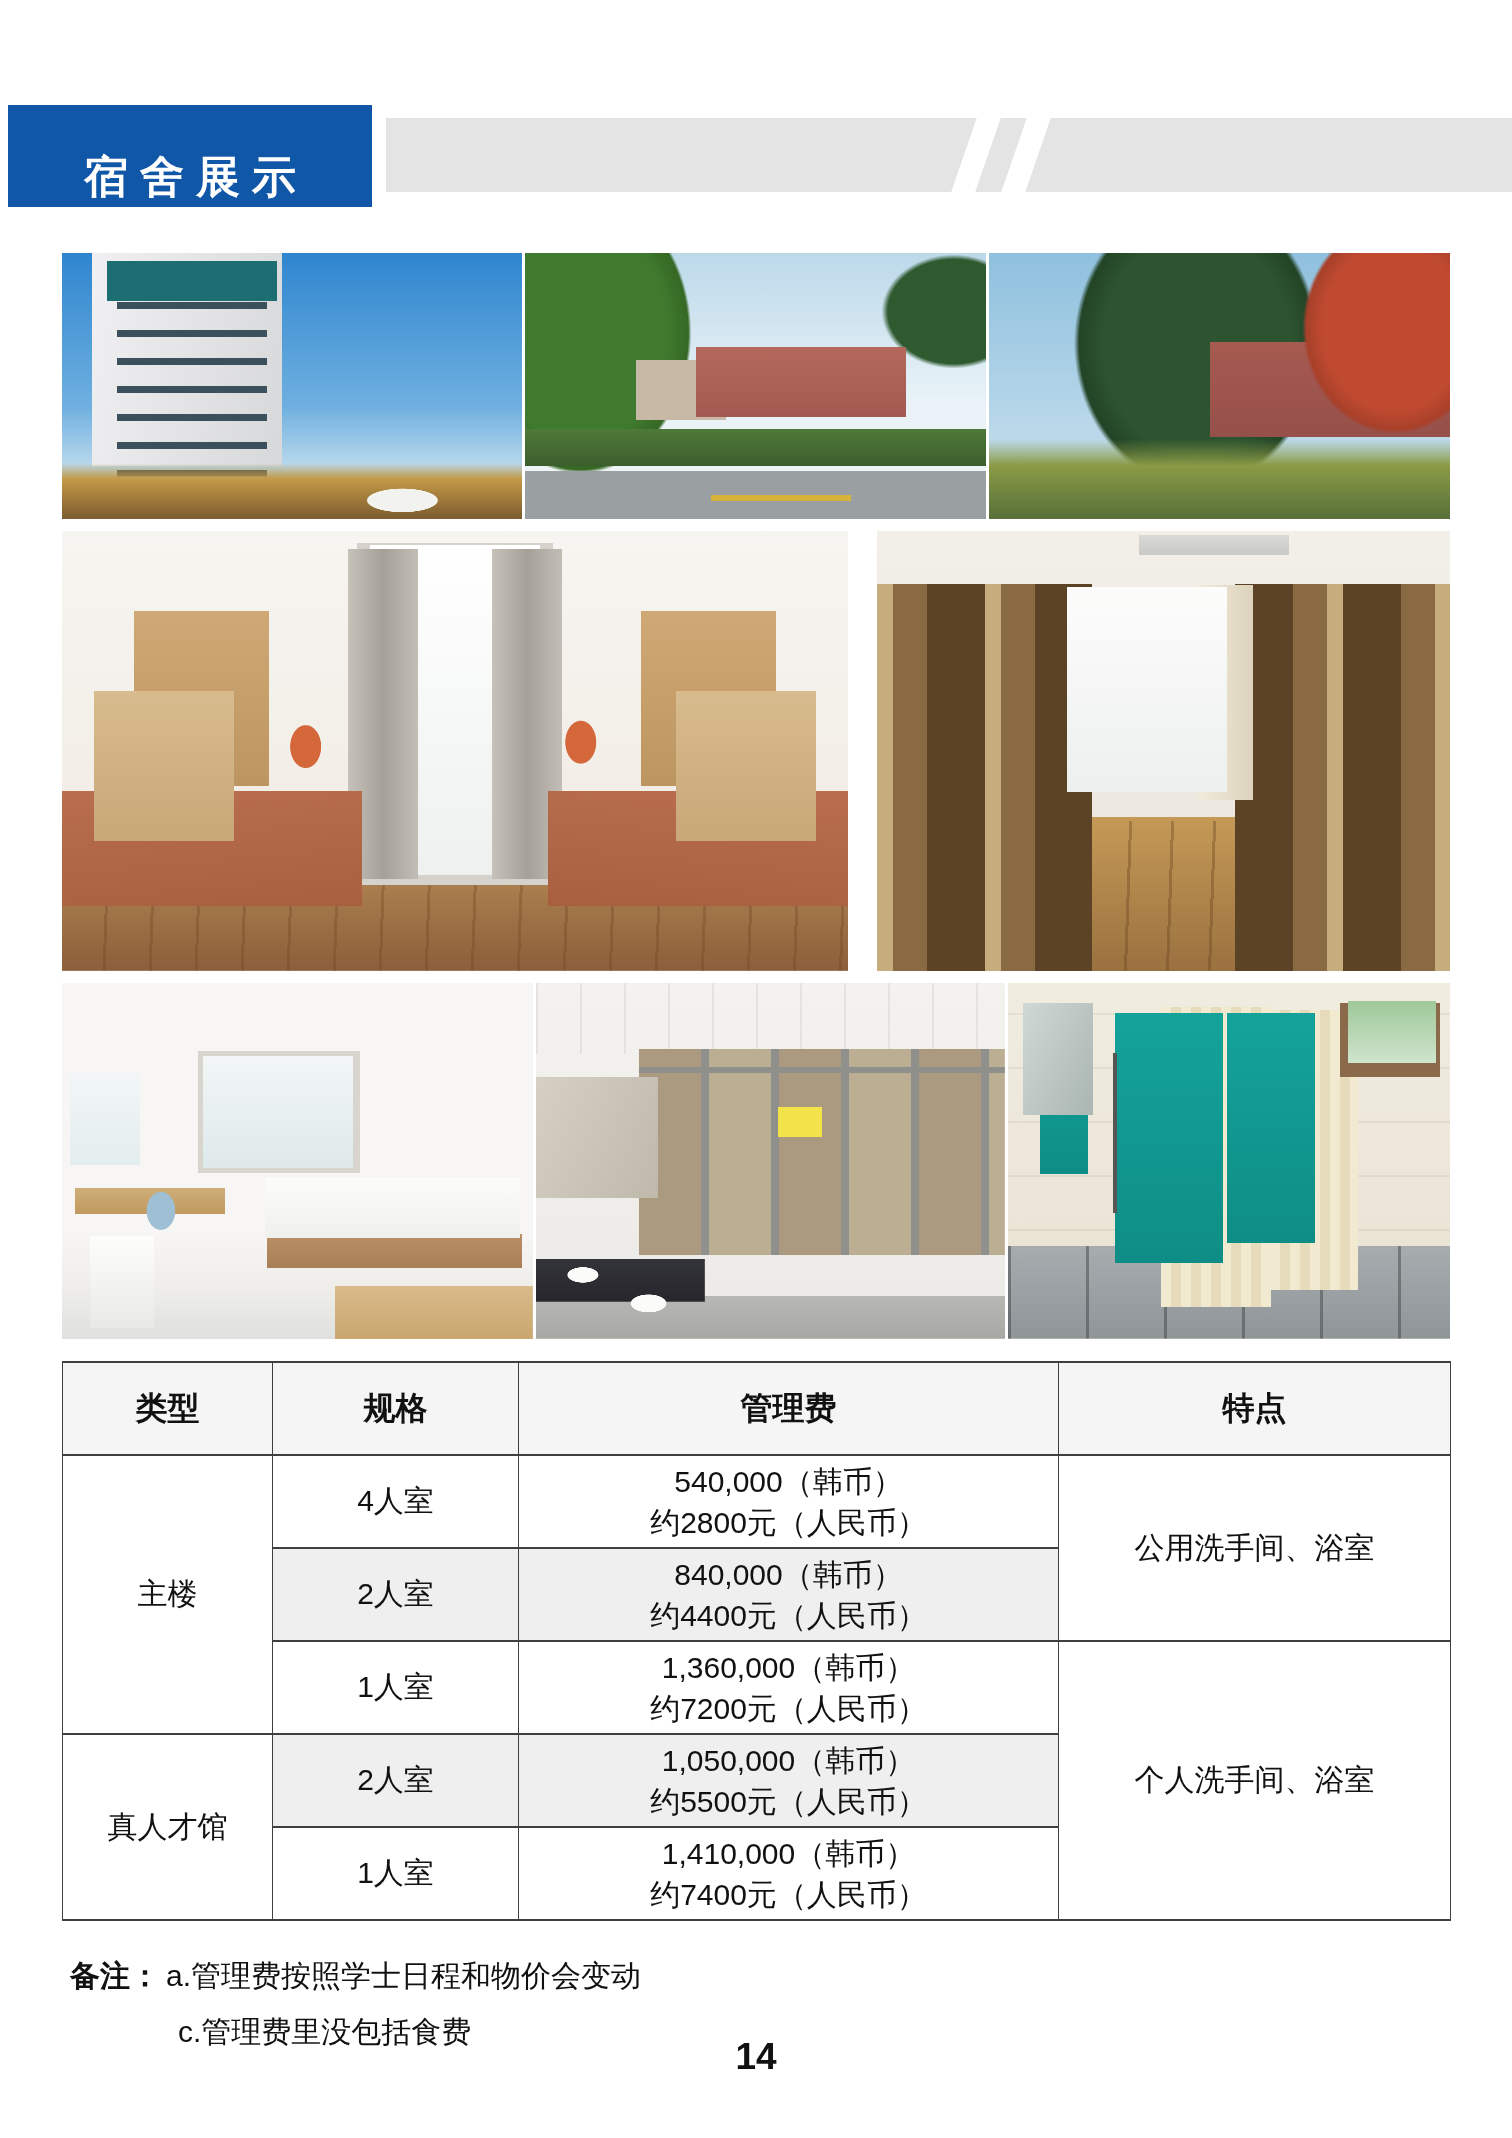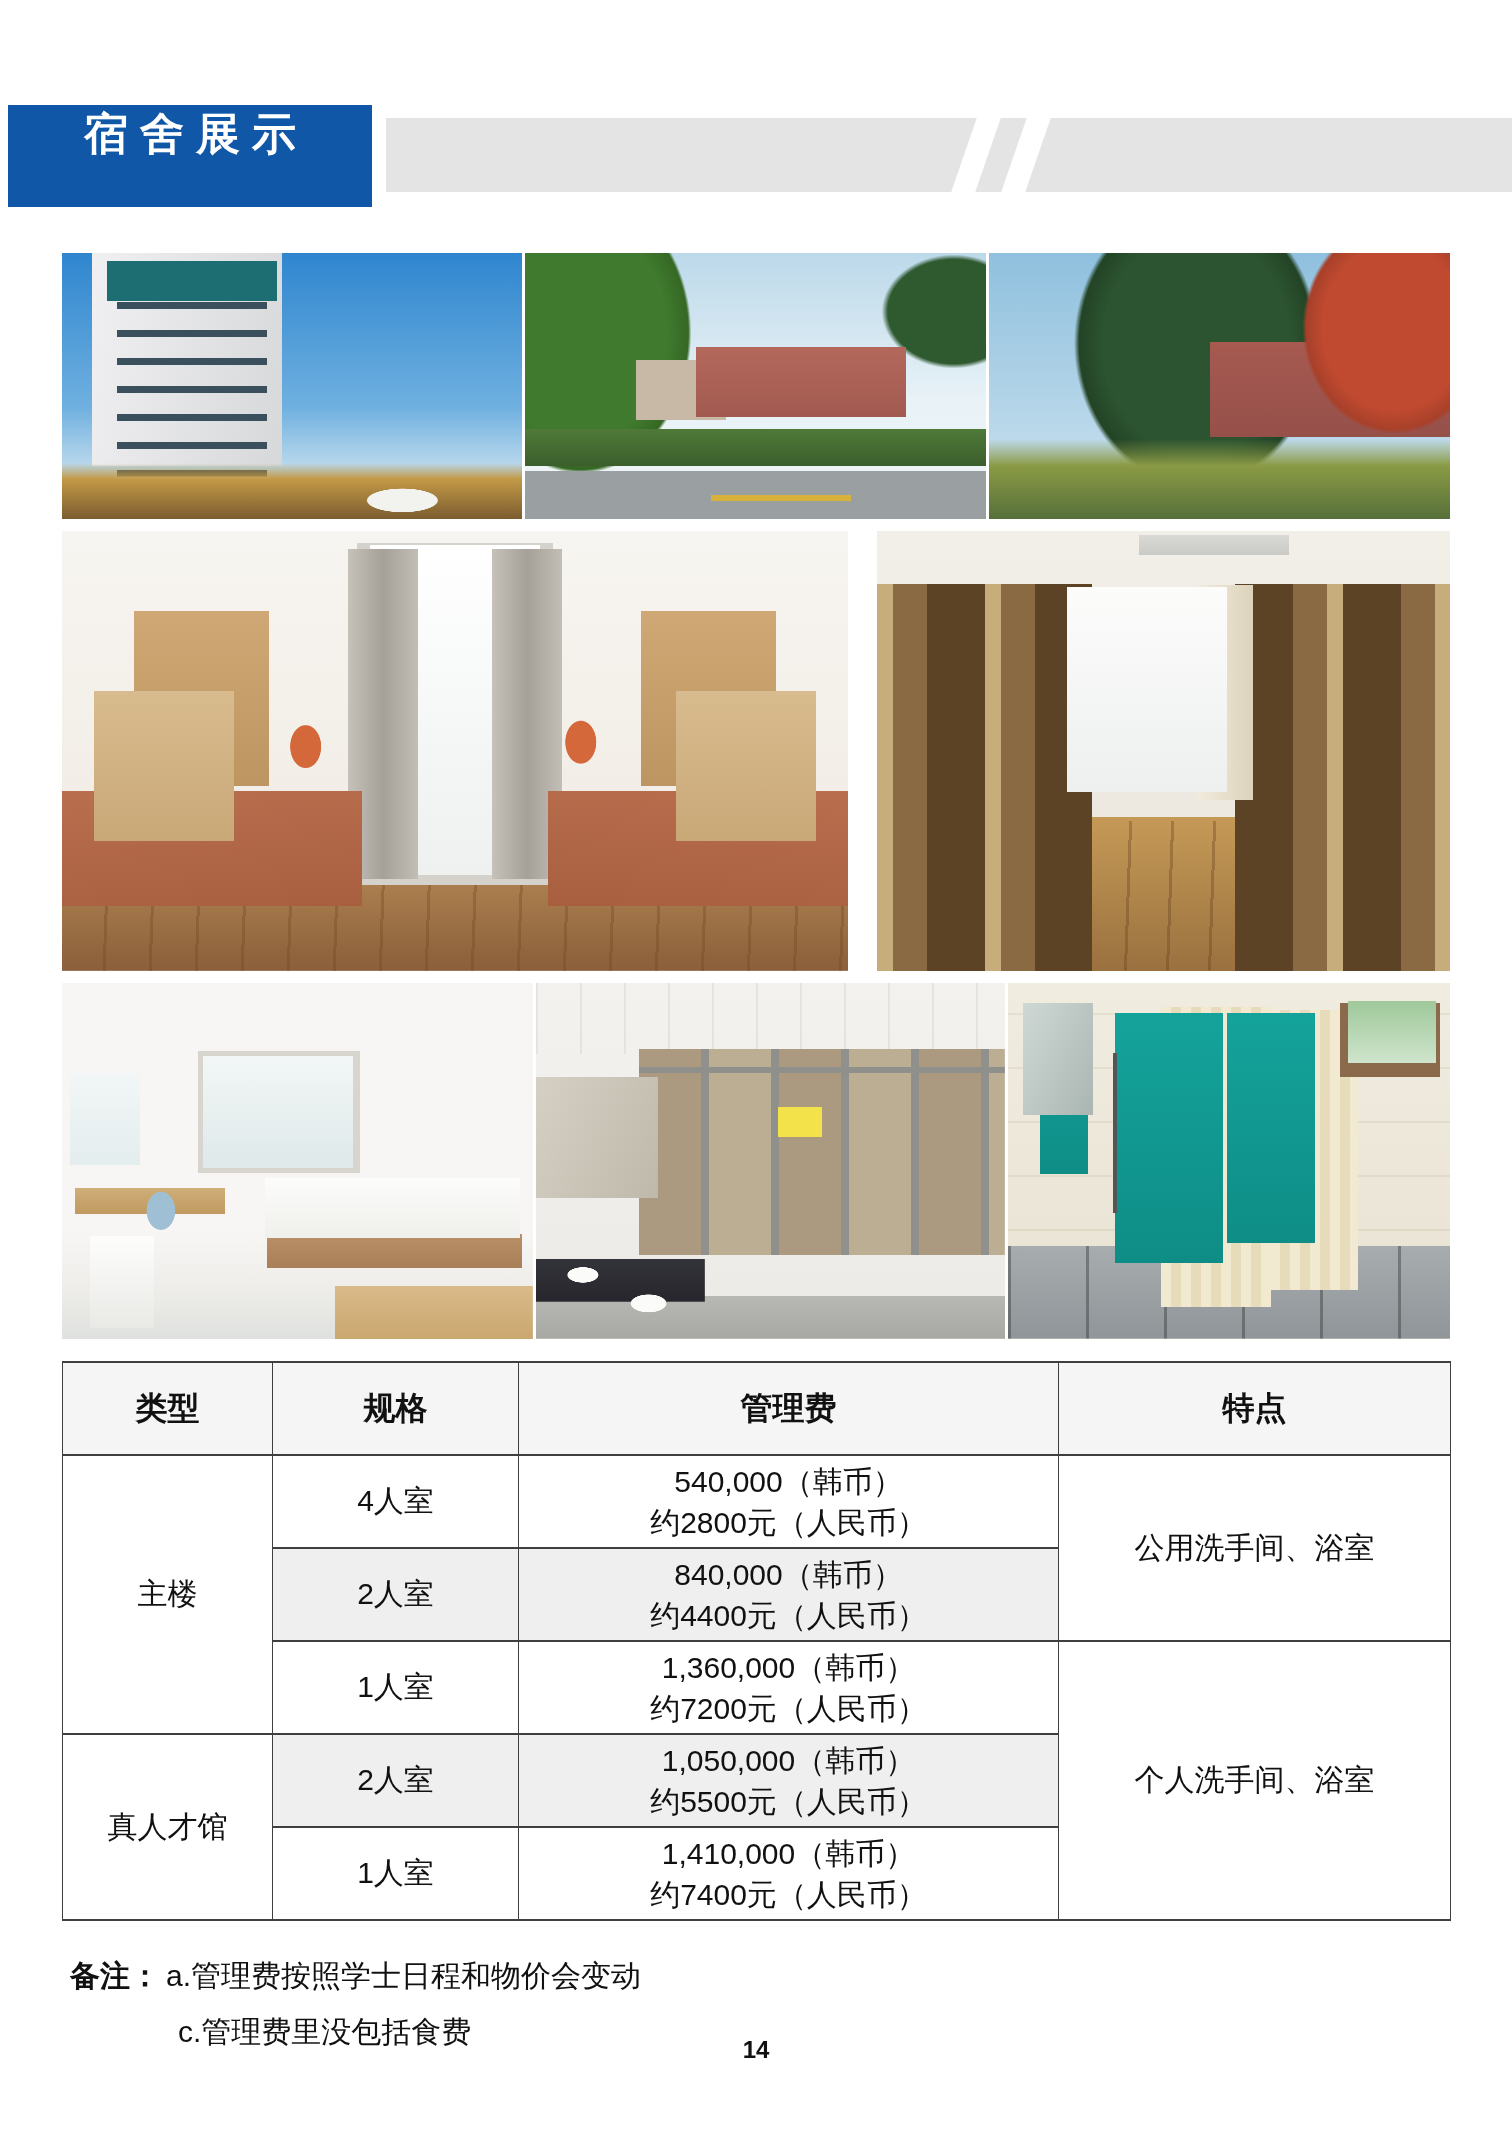--- a/index.html
+++ b/index.html
@@ -1,21 +1,21 @@
 <!DOCTYPE html>
 <html><head>
 <meta charset="utf-8">
 <style>
   html,body{margin:0;padding:0;background:#fff;}
   .page{position:relative;width:1512px;height:2138px;background:#fff;overflow:hidden;
         font-family:"Liberation Sans","DejaVu Sans",sans-serif;color:#111;}
 
   
   .title-badge{position:absolute;left:8px;top:105px;width:364px;height:102px;
-    background:#1157a8;display:flex;align-items:flex-start;justify-content:center;}
+    background:#1157a8;display:flex;align-items:flex-end;justify-content:center;}
   .title-badge span{color:#fff;font-size:44px;font-weight:bold;letter-spacing:12px;text-indent:12px;}
   .band{position:absolute;left:386px;top:118px;width:1126px;height:74px;background:#e4e4e4;}
   .band .slash{position:absolute;top:-2px;height:78px;width:24px;background:#fff;transform:skewX(-19deg);}
   .band .slash.s1{left:578px;}
   .band .slash.s2{left:628px;}
 
   
   .ph{position:absolute;background-color:#ddd;background-repeat:no-repeat;}
   #p-tower{left:62px;top:253px;width:460px;height:266px;
     background-image:
@@ -136,21 +136,21 @@
   .fees .fee div{line-height:41px;}
   .col-type{width:210px;}.col-spec{width:246px;}.col-fee{width:540px;}.col-feat{width:392px;}
 
   
   .note{position:absolute;font-size:30px;color:#111;white-space:nowrap;margin-left:8px;}
   #note-a{left:62px;top:1956px;}
   #note-a b{font-weight:bold;margin-right:6px;}
   #note-b{left:843px;top:1956px;}
   #note-c{left:170px;top:2012px;text-align:center;}
   .page-num{position:absolute;left:0;top:2036px;width:100%;text-align:center;
-    font-size:24px;font-weight:bold;color:#111;}
+    font-size:37px;font-weight:bold;color:#111;}
 </style>
 </head>
 <body>
 
 <div class="page">
 
   <div class="title-badge">
     <span>宿舍展示</span>
   </div>
   <div class="band">

